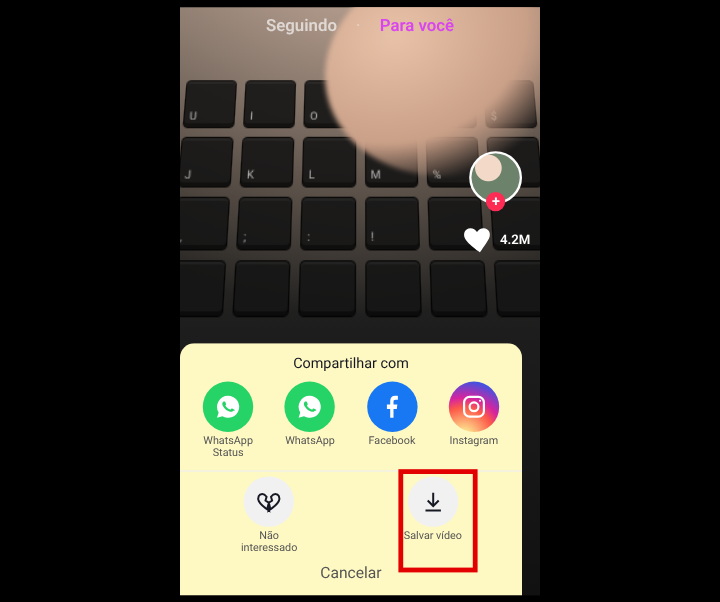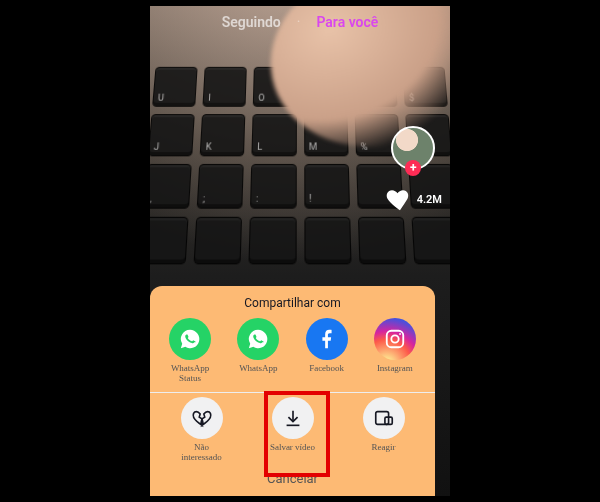--- a/index.html
+++ b/index.html
@@ -119,21 +119,21 @@
     text-align: center;
     font-weight: 700;
   }
   .heart-wrap { display: flex; flex-direction: row; align-items: center; gap: 2px; }
   .heart { width: 30px; height: 30px; fill: #fff; }
   .count { color: #fff; font-size: 11px; font-weight: 600; }
   
   .sheet {
     position: absolute;
     left: 0; right: 15px; bottom: 0;
-    background: #fdba74;
+    background: #fef9c3;
     border-top-left-radius: 12px;
     border-top-right-radius: 12px;
     z-index: 4;
     padding: 10px 0 6px;
   }
   .sheet-title {
     text-align: center;
     font-size: 12px;
     color: #161823;
     margin-bottom: 8px;
@@ -143,21 +143,20 @@
     justify-content: space-around;
     padding: 0 6px;
   }
   .item {
     width: 54px;
     display: flex;
     flex-direction: column;
     align-items: center;
     gap: 4px;
     position: relative;
-    font-family: Liberation Serif, serif;
   }
   .circ {
     width: 42px; height: 42px;
     border-radius: 50%;
     display: flex;
     align-items: center;
     justify-content: center;
   }
   .lbl {
     font-size: 9px;
@@ -302,28 +301,19 @@
           <div class="highlight"></div>
           <div class="circ gray">
             <svg viewBox="0 0 24 24" fill="none" stroke-width="1.8">
                 <line x1="12" y1="4" x2="12" y2="15"></line>
                 <polyline points="7 11 12 16 17 11"></polyline>
                 <line x1="5" y1="20" x2="19" y2="20"></line>
               </svg>
           </div>
           <div class="lbl">Salvar vídeo</div>
         </div>
-        <div class="item">
-          <div class="circ gray">
-            <svg viewBox="0 0 24 24" fill="none" stroke-width="1.8">
-                <rect x="3" y="5" width="14" height="14" rx="2"></rect>
-                <rect x="13" y="11" width="8" height="8" rx="1.5"></rect>
-              </svg>
-          </div>
-          <div class="lbl">Reagir</div>
-        </div>
       </div>
 
       <div class="cancel">Cancelar</div>
     </div>
 
   </div>
 </div>
 
 </body></html>

